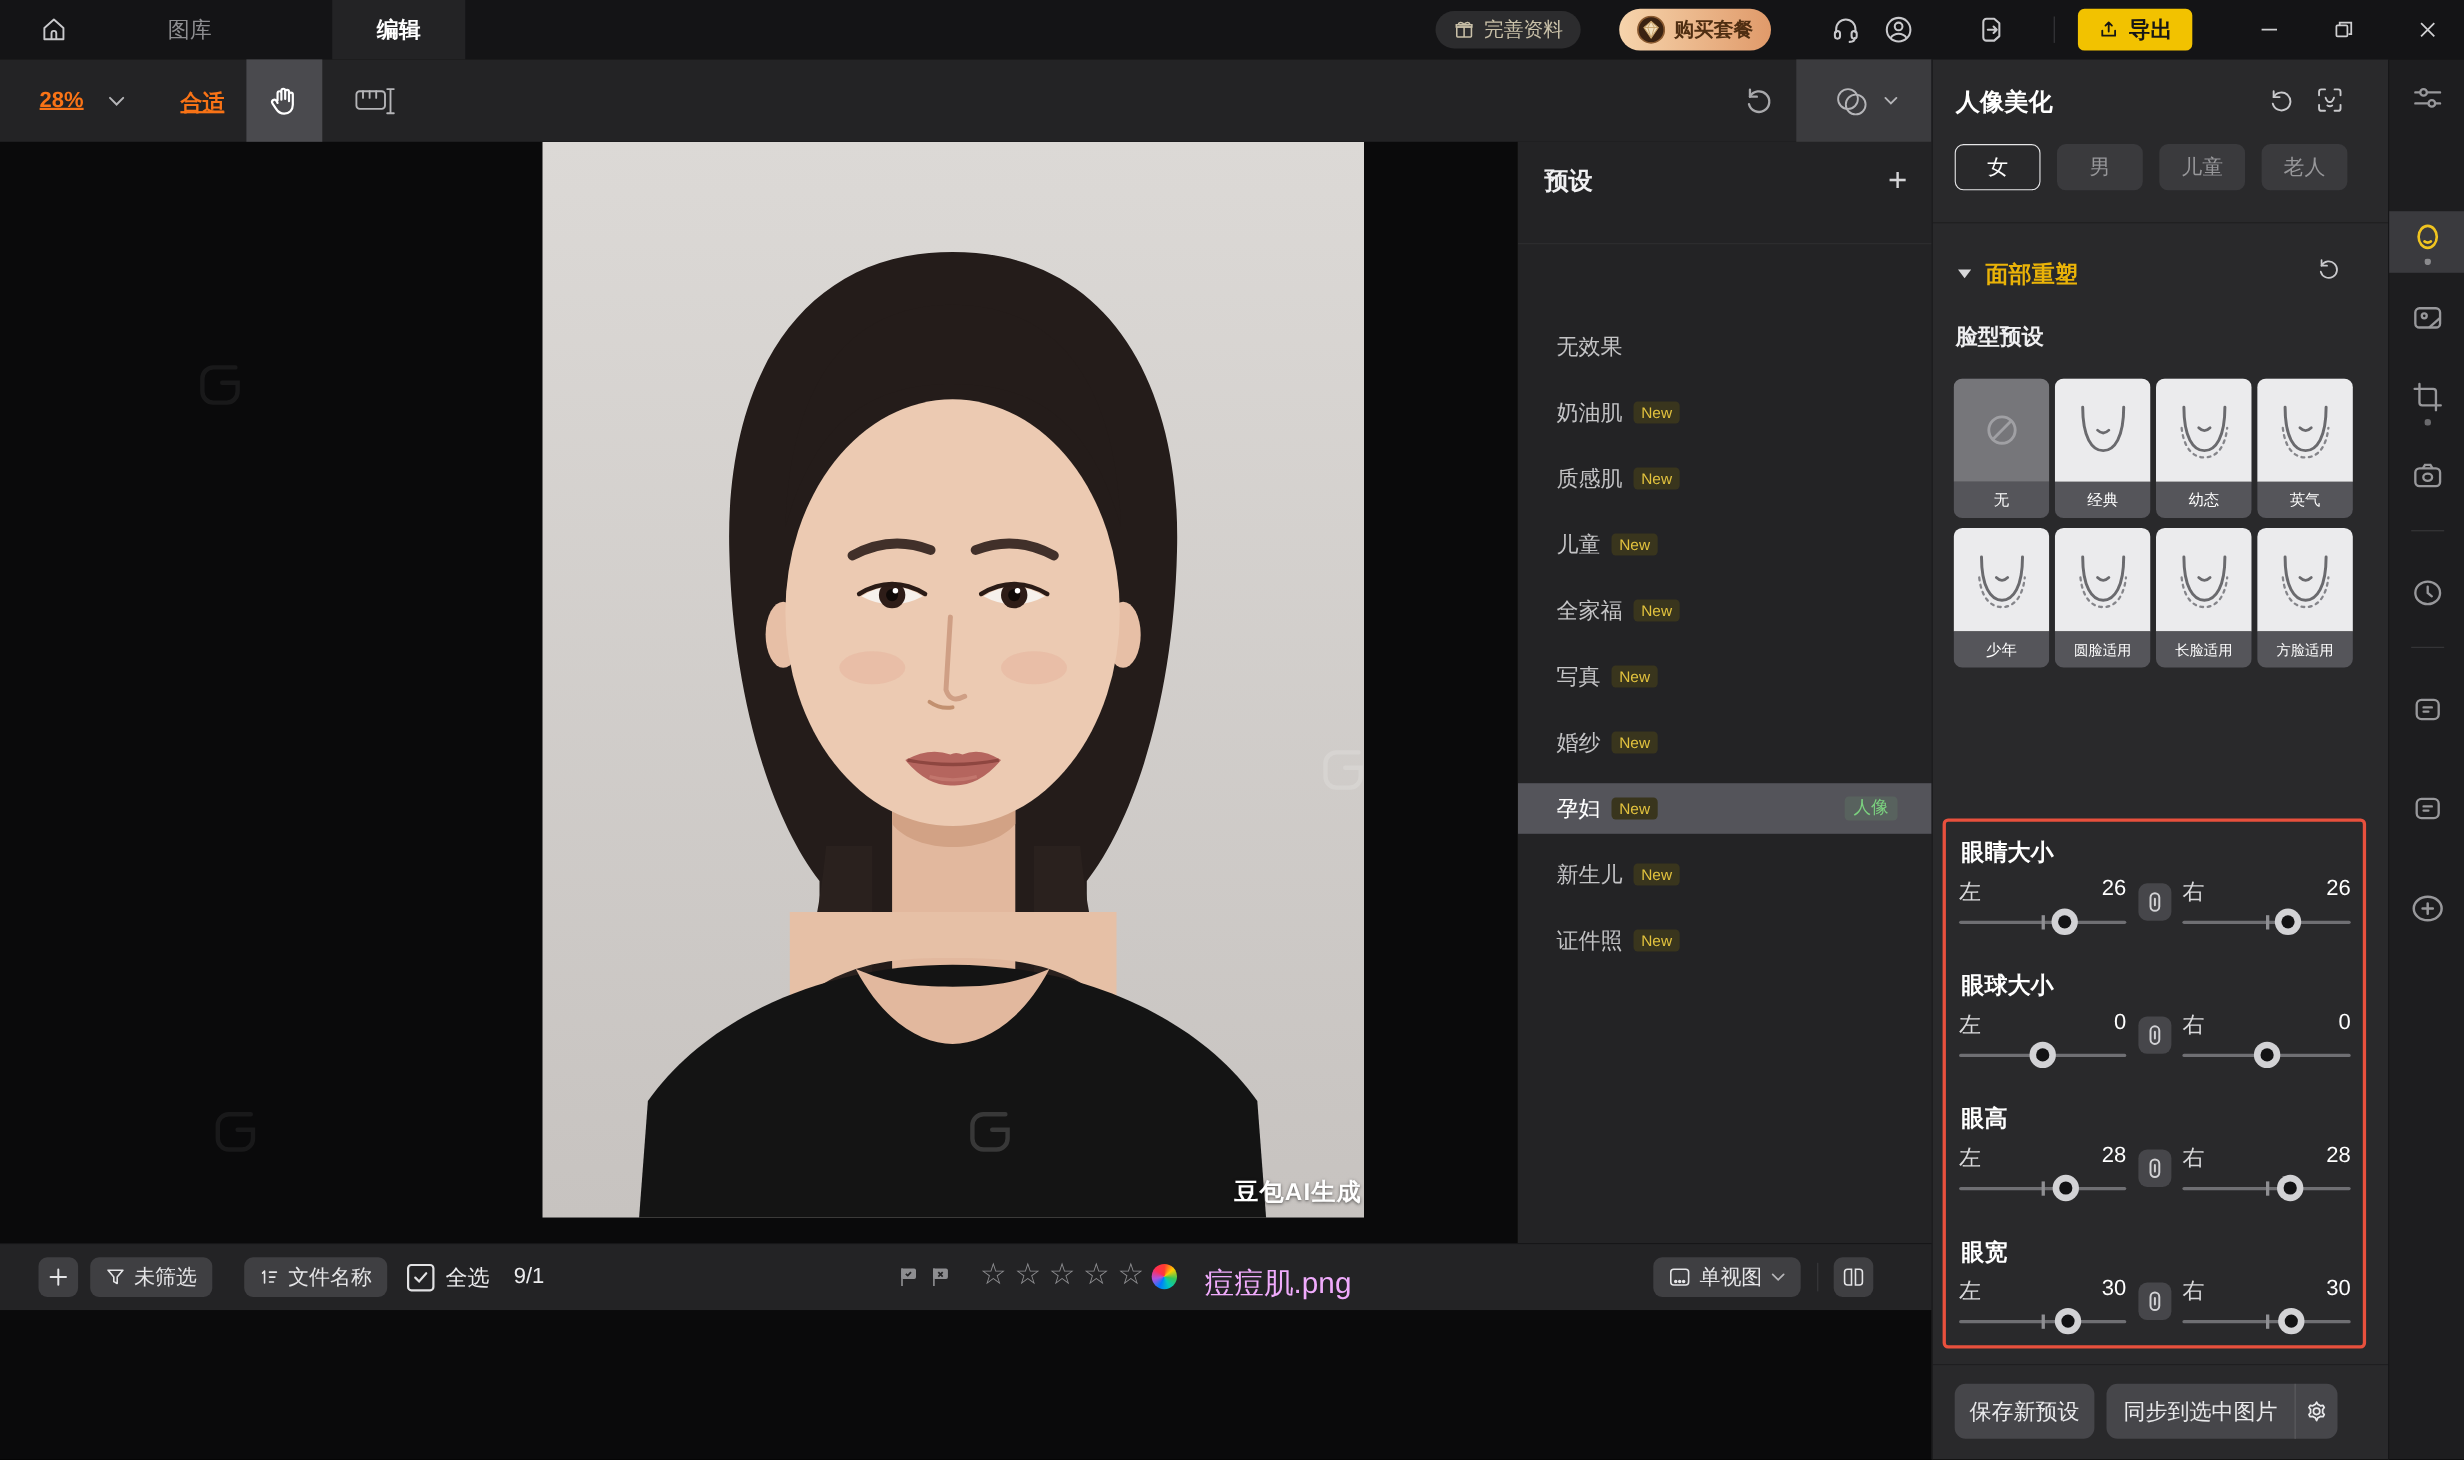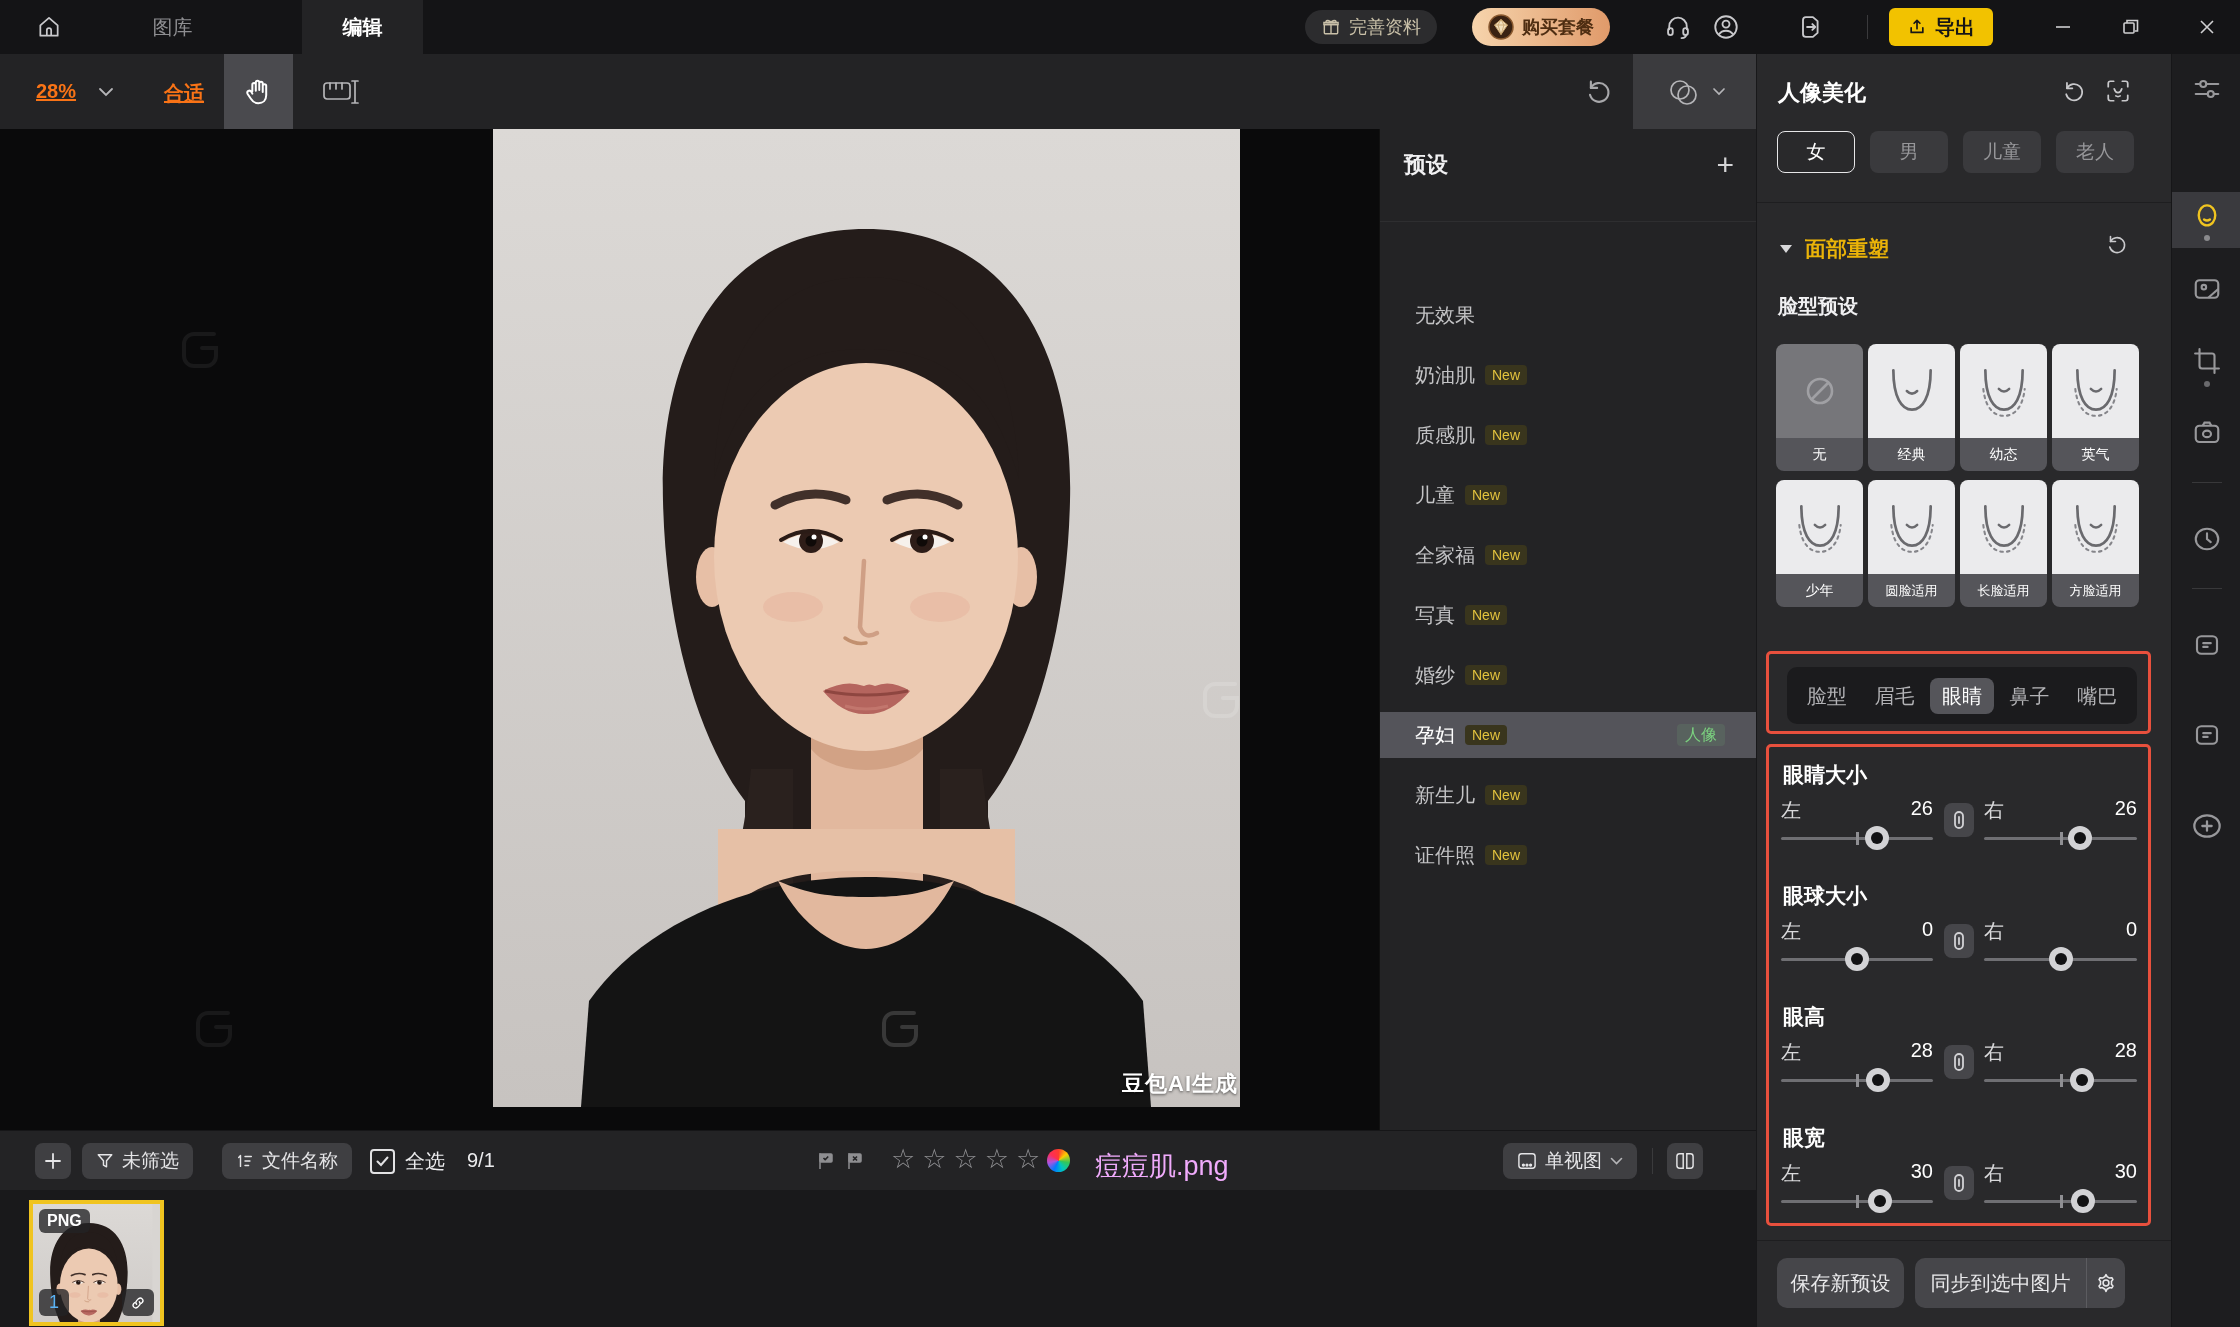--- a/index.html
+++ b/index.html
@@ -466,29 +466,20 @@
         <div class="fp-cell" style="left: 295px; top: 426px;">
           <div class="fp-img">
             <svg width="58" height="58">
               <use href="#sym-chin-dot"></use>
             </svg>
           </div>
           <div class="fp-label" style="font-size: 13px;">方脸适用</div>
         </div>
       </div>
 
-    <div class="redbox" style="left:9px;top:597px;width:385px;height:83px">
-      <div id="feature-tabs">
-          <div class="ftab">脸型</div>
-          <div class="ftab">眉毛</div>
-          <div class="ftab active">眼睛</div>
-          <div class="ftab">鼻子</div>
-          <div class="ftab">嘴巴</div>
-        </div>
-    </div>
 
     <div class="redbox" id="slider-box" style="left:9px;top:690px;width:385px;height:482px">
         <div class="sl-title" style="left: 14px; top: 14px;">眼睛大小</div>
         <div class="sl-label" style="left: 12px; top: 50px;">左</div>
         <div class="sl-value" style="left: 104px; width: 60px; top: 50px;">26</div>
         <div class="sl-track" style="left: 12px; width: 152px; top: 90px;">
           <div class="sl-tick"></div>
           <div class="sl-knob" style="left: calc(63% - 12px);"></div>
         </div>
         <div class="sl-label" style="left: 215px; top: 50px;">右</div>
@@ -724,29 +715,14 @@
     </div>
     <div class="abs" style="left:1652px;top:17px;width:1px;height:26px;background:#3a3a3c"></div>
     <div class="bb-sq abs" style="left:1667px;top:12px">
       <svg width="20" height="18" viewBox="0 0 22 20" fill="none" stroke="#e5e5e7" stroke-width="1.6">
         <path d="M9 2H5a3 3 0 0 0-3 3v10a3 3 0 0 0 3 3h4Z"></path>
           <path d="M13 2h4a3 3 0 0 1 3 3v10a3 3 0 0 1-3 3h-4Z"></path>
       </svg>
     </div>
   </div>
 
-  <div id="filmstrip" class="abs">
-    <div id="thumb" class="abs">
-      <svg width="127" height="118" viewBox="40 0 667 978" preserveAspectRatio="xMidYMin slice">
-        <use href="#sym-portrait"></use>
-      </svg>
-      <div class="thumb-badge" style="left:6px;top:5px;padding:3px 8px;font-size:16px;font-weight:bold">PNG</div>
-      <div class="thumb-badge" style="left:6px;bottom:6px;width:30px;height:27px;color:#5bb3f5;font-size:18px">1</div>
-      <div class="thumb-badge" style="right:6px;bottom:6px;width:32px;height:27px">
-        <svg width="16" height="16" viewBox="0 0 24 24" fill="none" stroke="#fff" stroke-width="2" stroke-linecap="round">
-          <path d="M10 14a4 4 0 0 1 0-5.6l3-3a4 4 0 0 1 5.6 5.6l-1.6 1.6"></path>
-          <path d="M14 10a4 4 0 0 1 0 5.6l-3 3a4 4 0 0 1-5.6-5.6L7 11.4"></path>
-        </svg>
-      </div>
-    </div>
-  </div>
 
 </div>
 
 </body></html>

